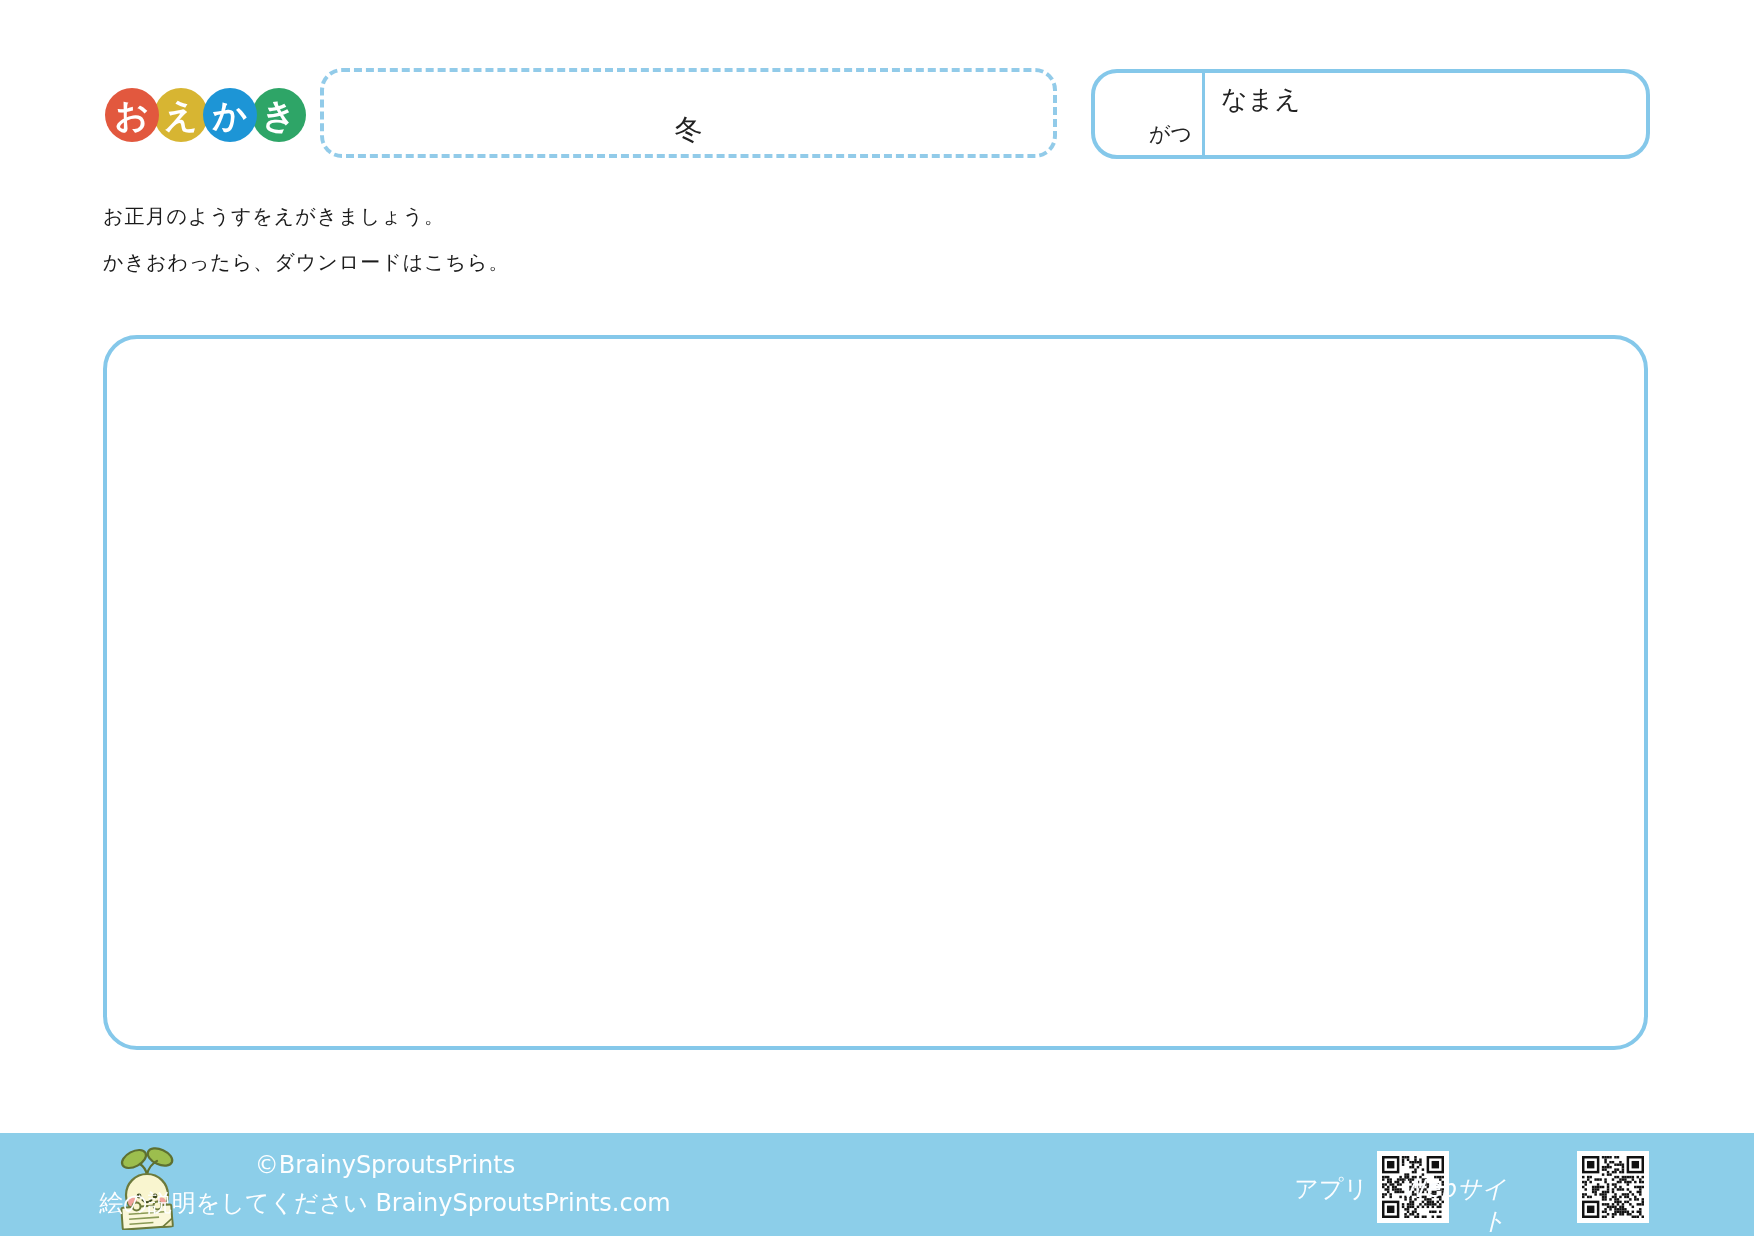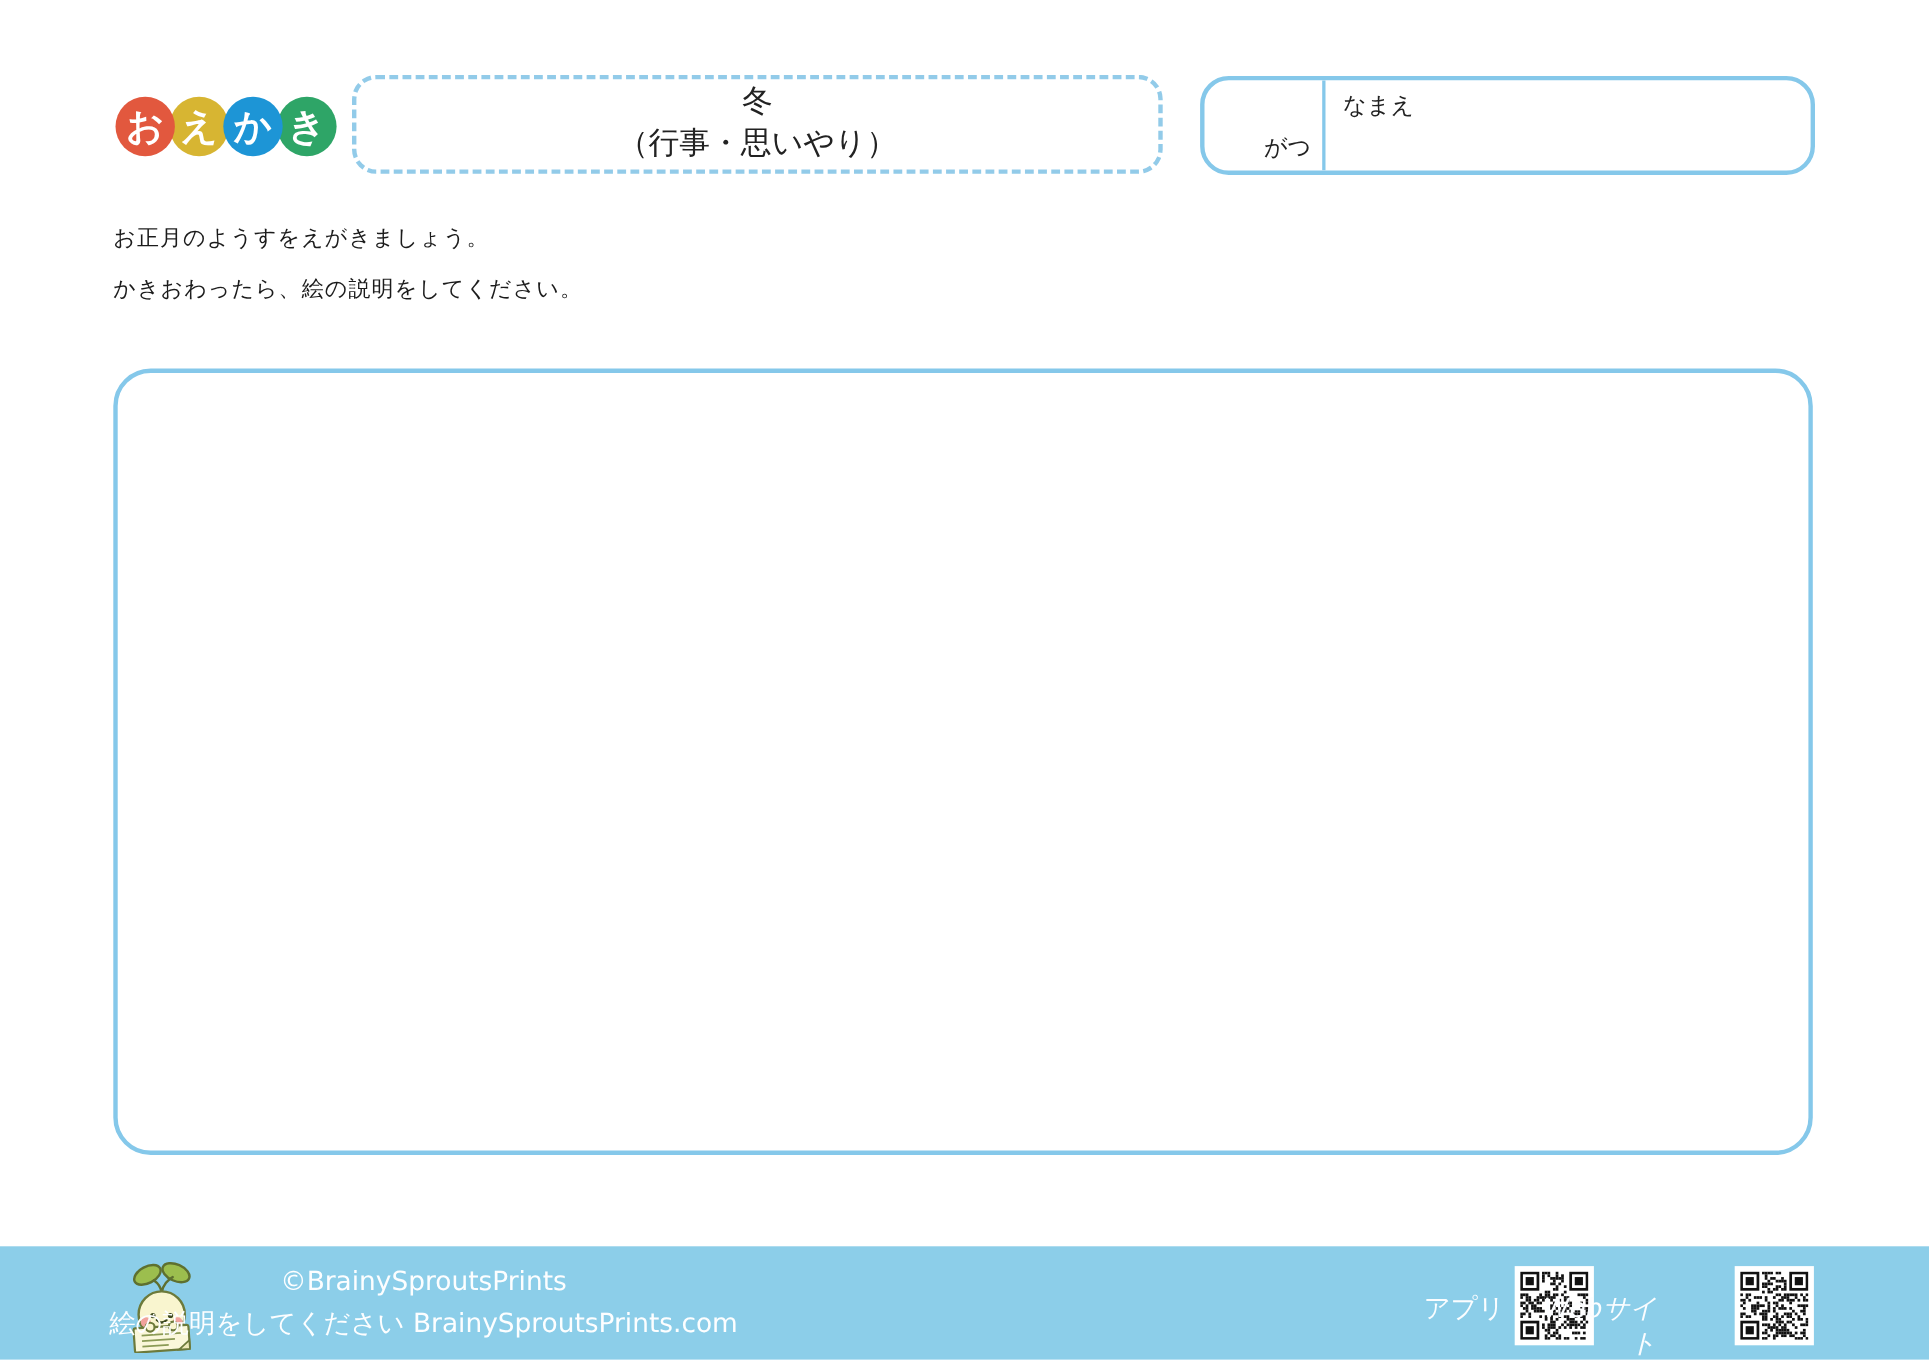--- a/index.html
+++ b/index.html
@@ -45,21 +45,21 @@
     overflow:hidden;background:#fff;
   }
   .nb-cell{position:relative;}
   .nb-cell.with-divider{border-right:3px solid var(--accent_blue);}
   .nb-label-bottom{
     position:absolute;right:10px;bottom:7px;
     font-size:21px;color:#222;
   }
   .nb-label-top{
     position:absolute;left:16px;top:9px;
-    font-size:21px;color:#222;
+    font-size:26px;color:#222;
   }
 
   
   .instructions{
     position:absolute;left:103px;top:193px;
     font-size:20px;line-height:46px;color:var(--text_dark);
     letter-spacing:1px;
   }
 
   
@@ -108,35 +108,34 @@
     <span class="logo-circle" style="background: rgb(29, 149, 214);">
       <span>か</span>
     </span>
     <span class="logo-circle" style="background: rgb(46, 165, 103);">
       <span>き</span>
     </span>
   </div>
 
   <div class="title-box">
     <div class="title-line">冬</div>
-    <div class="title-line">（行事・思いやり）</div>
   </div>
 
   <div class="name-box">
     <div class="nb-cell with-divider">
       <span class="nb-label-bottom">がつ</span>
     </div>
     <div class="nb-cell">
       <span class="nb-label-top">なまえ</span>
     </div>
   </div>
 
   <div class="instructions">
     <div>お正月のようすをえがきましょう。</div>
-    <div>かきおわったら、絵の説明をしてください。</div>
+    <div>かきおわったら、ダウンロードはこちら。</div>
   </div>
 
   <div class="drawing-area"></div>
 
   <div class="footer">
 
     <svg class="mascot" viewBox="0 0 64 86" aria-hidden="true">
       <g stroke="#5E7030" stroke-width="2.2" fill="#9CBE4E">
         <ellipse cx="19" cy="15" rx="13" ry="7.5" transform="rotate(-28 19 15)"></ellipse>
         <ellipse cx="45" cy="13" rx="13" ry="7.5" transform="rotate(24 45 13)"></ellipse>

